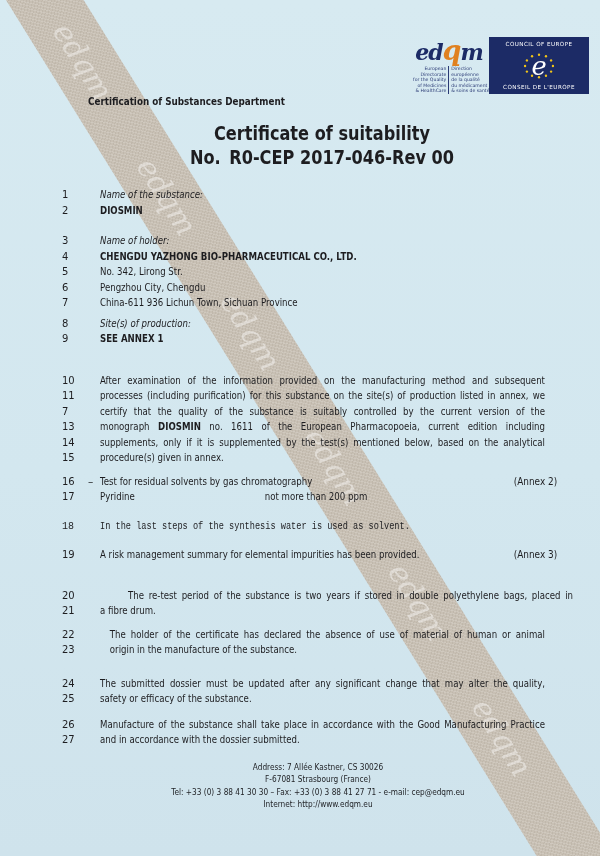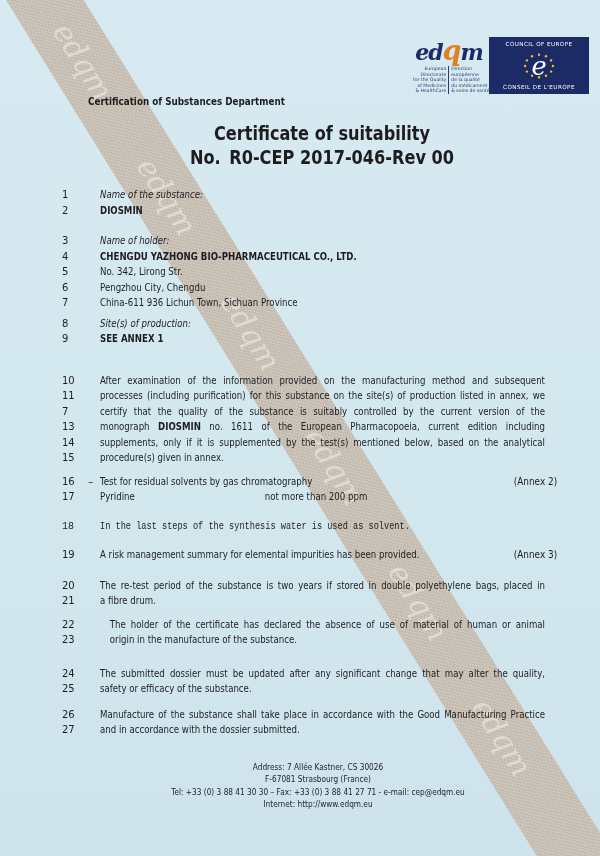--- a/index.html
+++ b/index.html
@@ -260,21 +260,21 @@
           <span class="tx"><span>In the last steps of the synthesis water is used as solvent.</span></span>
         </span>
       </div>
       <div class="line" style="margin-top: 13px; justify-content: space-between;">
         <span class="num">19</span>
         <span class="txt">
           <span class="tx"><span>A risk management summary for elemental impurities has been provided.</span></span>
         </span>
         <span class="annex">(Annex 3)</span>
       </div>
-      <div class="line fill" style="margin-top: 15px;">
+      <div class="line fill" style="margin-top: 25px; gap: 28px;">
         <span class="num">20</span>
         <span class="txt">
           <span class="tx"><span>The re-test period of the substance is two years if stored in double polyethylene bags, placed in</span></span>
         </span>
       </div>
       <div class="line">
         <span class="num">21</span>
         <span class="txt">
           <span class="tx"><span>a fibre drum.</span></span>
         </span>

